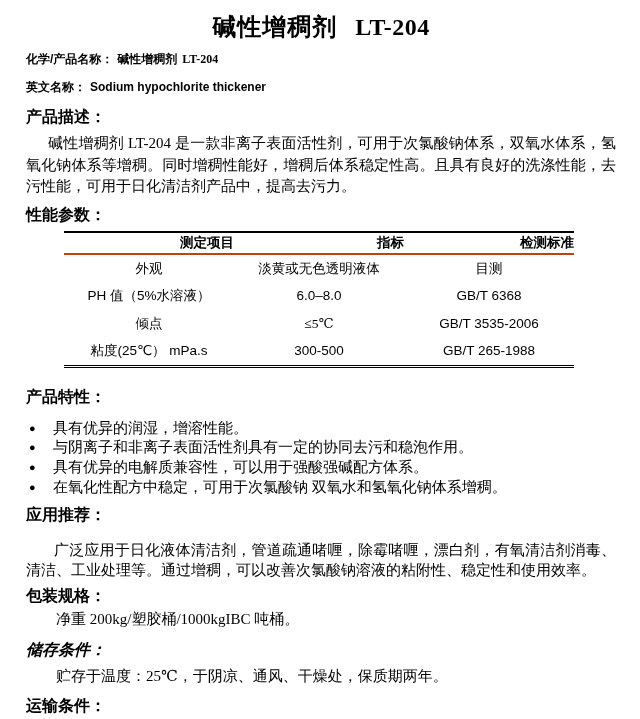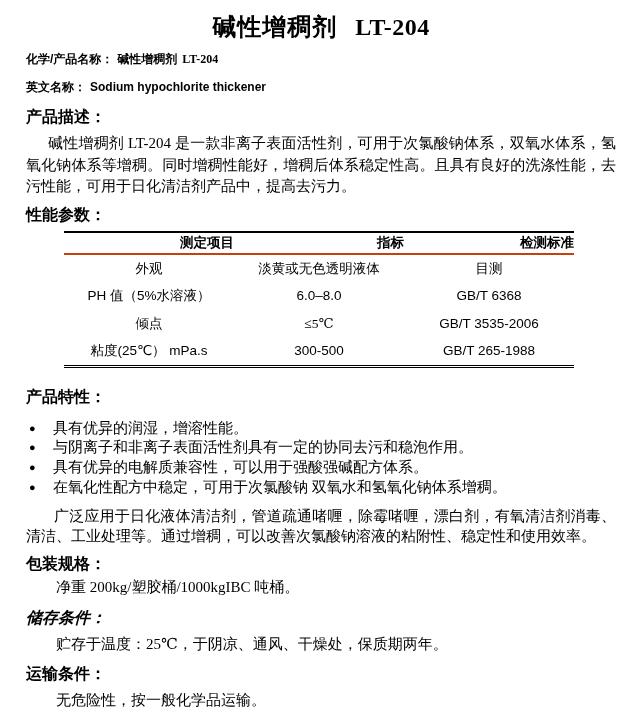--- a/index.html
+++ b/index.html
@@ -202,21 +202,22 @@
     <div class="feature-item">
       <span class="bullet-dot">●</span>
       <span>具有优异的电解质兼容性，可以用于强酸强碱配方体系。</span>
     </div>
     <div class="feature-item">
       <span class="bullet-dot">●</span>
       <span>在氧化性配方中稳定，可用于次氯酸钠 双氧水和氢氧化钠体系增稠。</span>
     </div>
   </div>
 
-  <p class="body-para indent-28" style="margin-top:10px; line-height:20.5px;font-family:Liberation Mono, monospace;">广泛应用于日化液体清洁剂，管道疏通啫喱，除霉啫喱，漂白剂，有氧清洁剂消毒、清洁、工业处理等。通过增稠，可以改善次氯酸钠溶液的粘附性、稳定性和使用效率。</p>
+  <div class="section-heading h-apps">应用推荐：</div>
+  <p class="body-para indent-28" style="margin-top:16px; line-height:20.5px;">广泛应用于日化液体清洁剂，管道疏通啫喱，除霉啫喱，漂白剂，有氧清洁剂消毒、清洁、工业处理等。通过增稠，可以改善次氯酸钠溶液的粘附性、稳定性和使用效率。</p>
 
   <div class="section-heading h-pack">包装规格：</div>
   <div class="plain-line">净重 200kg/塑胶桶/1000kgIBC 吨桶。</div>
 
   <div class="section-heading h-storage">储存条件：</div>
   <div class="plain-line" style="margin-top:9px;">贮存于温度：25℃，于阴凉、通风、干燥处，保质期两年。</div>
 
   <div class="section-heading h-transport">运输条件：</div>
   <div class="plain-line" style="margin-top:9px;">无危险性，按一般化学品运输。</div>
 

